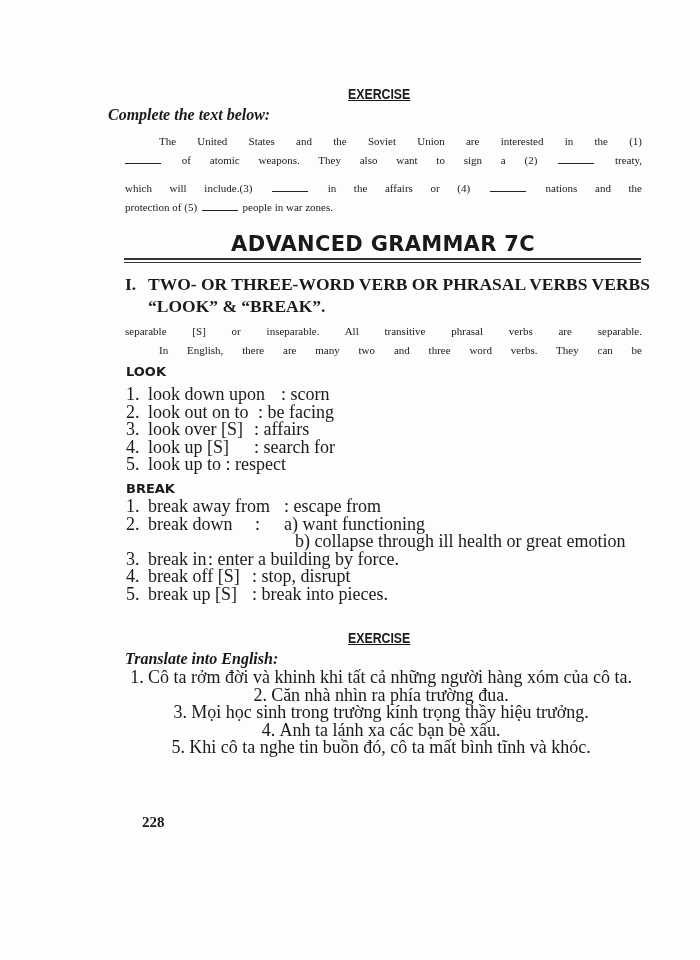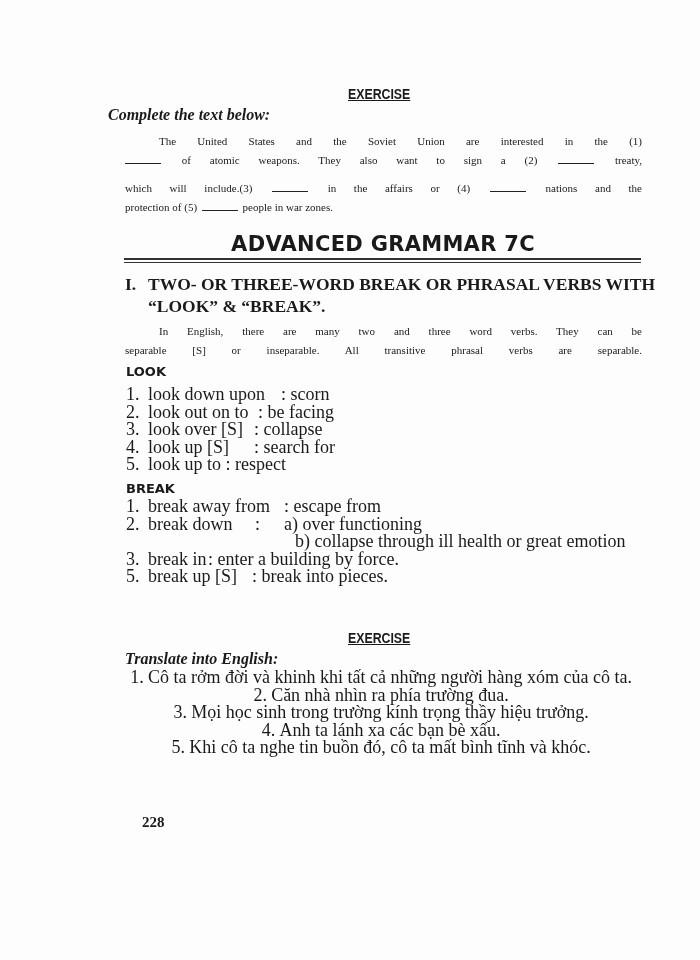--- a/index.html
+++ b/index.html
@@ -52,43 +52,44 @@
   <div style="text-align:justify; text-align-last:justify;"><span class="blank" style="margin-left:0"></span> <span>of atomic weapons. They also want to sign a (2)</span> <span class="blank"></span> <span>treaty,</span></div>
   <div style="text-align:justify; text-align-last:justify;margin-top:10px;"><span>which will include.(3)</span> <span class="blank"></span> <span>in the affairs or (4)</span> <span class="blank"></span> <span>nations and the</span></div>
   <div><span>protection of (5)</span> <span class="blank"></span> <span>people in war zones.</span></div>
 </div>
 
 <div class="abs h-main" style="left:0; width:766px; text-align:center; top:232px;">ADVANCED GRAMMAR 7C</div>
 <div class="rule" style="top:258px; height:2px;"></div>
 <div class="rule" style="top:262px;"></div>
 
 <div class="abs sec-title" style="left:125px; top:273px;">I.</div>
-<div class="abs sec-title" style="left:148px; top:273px;">TWO- OR THREE-WORD BREAK OR PHRASAL VERBS WITH</div>
+<div class="abs sec-title" style="left:148px; top:273px;">TWO- OR THREE-WORD VERB OR PHRASAL VERBS VERBS</div>
 <div class="abs sec-title" style="left:148px; top:295px;">“LOOK” &amp; “BREAK”.</div>
 
 <div class="abs para" style="left:125px; top:322px;">
+  <div style="text-align:justify; text-align-last:justify;"><span>separable [S] or inseparable. All transitive phrasal verbs are separable.</span></div>
   <div style="text-align:justify; text-align-last:justify;"><span class="indent"></span><span>In English, there are many two and three word verbs. They can be</span></div>
-  <div style="text-align:justify; text-align-last:justify;"><span>separable [S] or inseparable. All transitive phrasal verbs are separable.</span></div>
 </div>
 
 <div class="abs subhead" style="left:126px; top:364px;">LOOK</div>
 <div class="abs" style="left:126px; top:386px;">
   <div class="item"><span class="num">1.</span><span style="display:inline-block;width:133px">look down upon</span><span>: scorn</span></div>
   <div class="item"><span class="num">2.</span><span style="display:inline-block;width:110px">look out on to</span><span>: be facing</span></div>
-  <div class="item"><span class="num">3.</span><span style="display:inline-block;width:106px">look over [S]</span><span>: collapse</span></div>
+  <div class="item"><span class="num">3.</span><span style="display:inline-block;width:106px">look over [S]</span><span>: affairs</span></div>
   <div class="item"><span class="num">4.</span><span style="display:inline-block;width:106px">look up [S]</span><span>: search for</span></div>
   <div class="item"><span class="num">5.</span><span>look up to</span> <span>: respect</span></div>
 </div>
 
 <div class="abs subhead" style="left:126px; top:481px;">BREAK</div>
 <div class="abs" style="left:126px; top:498px;">
   <div class="item"><span class="num">1.</span><span style="display:inline-block;width:136px">break away from</span><span>: escape from</span></div>
-  <div class="item"><span class="num">2.</span><span style="display:inline-block;width:107px">break down</span><span style="display:inline-block;width:29px">:</span><span>a) over functioning</span></div>
+  <div class="item"><span class="num">2.</span><span style="display:inline-block;width:107px">break down</span><span style="display:inline-block;width:29px">:</span><span>a) want functioning</span></div>
   <div class="item" style="padding-left:169px"><span>b) collapse through ill health or great emotion</span></div>
   <div class="item"><span class="num">3.</span><span style="display:inline-block;width:60px">break in</span><span>: enter a building by force.</span></div>
+  <div class="item"><span class="num">4.</span><span style="display:inline-block;width:104px">break off [S]</span><span>: stop, disrupt</span></div>
   <div class="item"><span class="num">5.</span><span style="display:inline-block;width:104px">break up [S]</span><span>: break into pieces.</span></div>
 </div>
 
 <div class="abs ex-title" style="left:348px; top:630px;">EXERCISE</div>
 <div class="abs instr" style="left:125px; top:650px;">Translate into English:</div>
 <div class="abs" style="left:126px; top:669px;text-align:center;">
   <div class="item"><span class="num">1.</span><span>Cô ta rởm đời và khinh khi tất cả những người hàng xóm của cô ta.</span></div>
   <div class="item"><span class="num">2.</span><span>Căn nhà nhìn ra phía trường đua.</span></div>
   <div class="item"><span class="num">3.</span><span>Mọi học sinh trong trường kính trọng thầy hiệu trưởng.</span></div>
   <div class="item"><span class="num">4.</span><span>Anh ta lánh xa các bạn bè xấu.</span></div>

